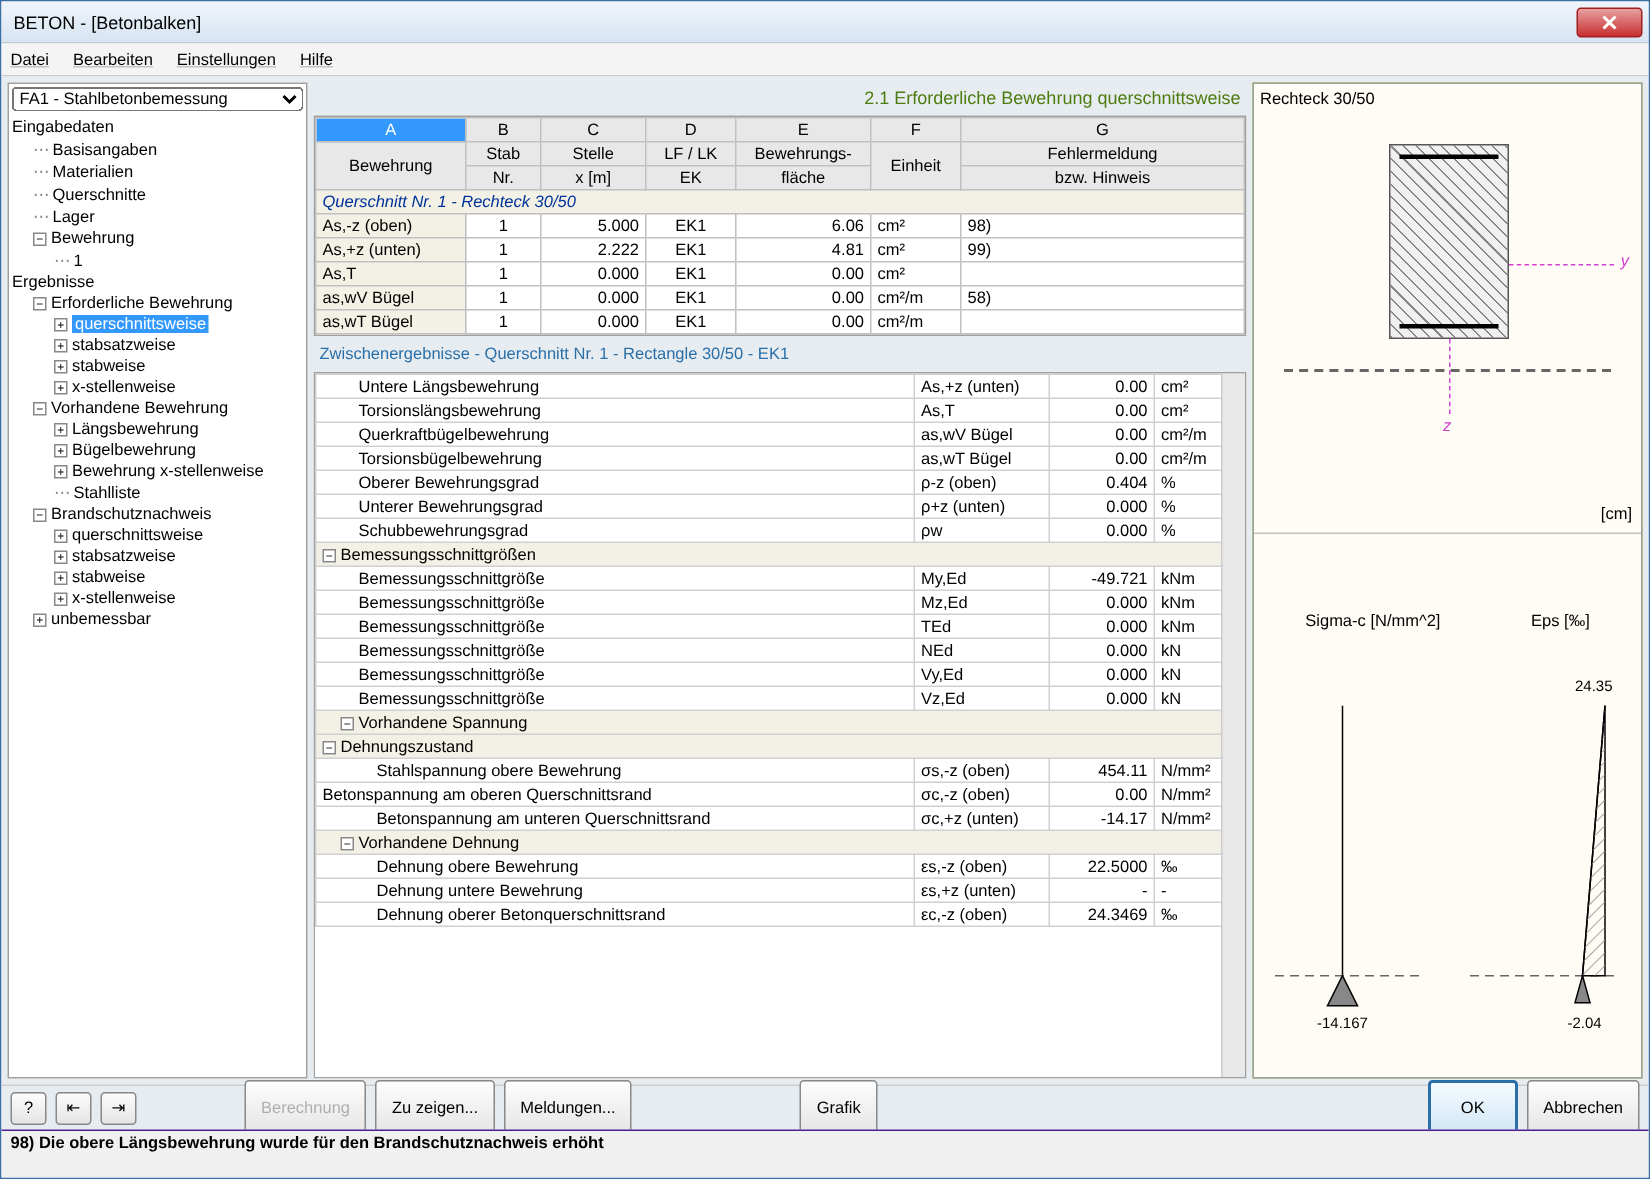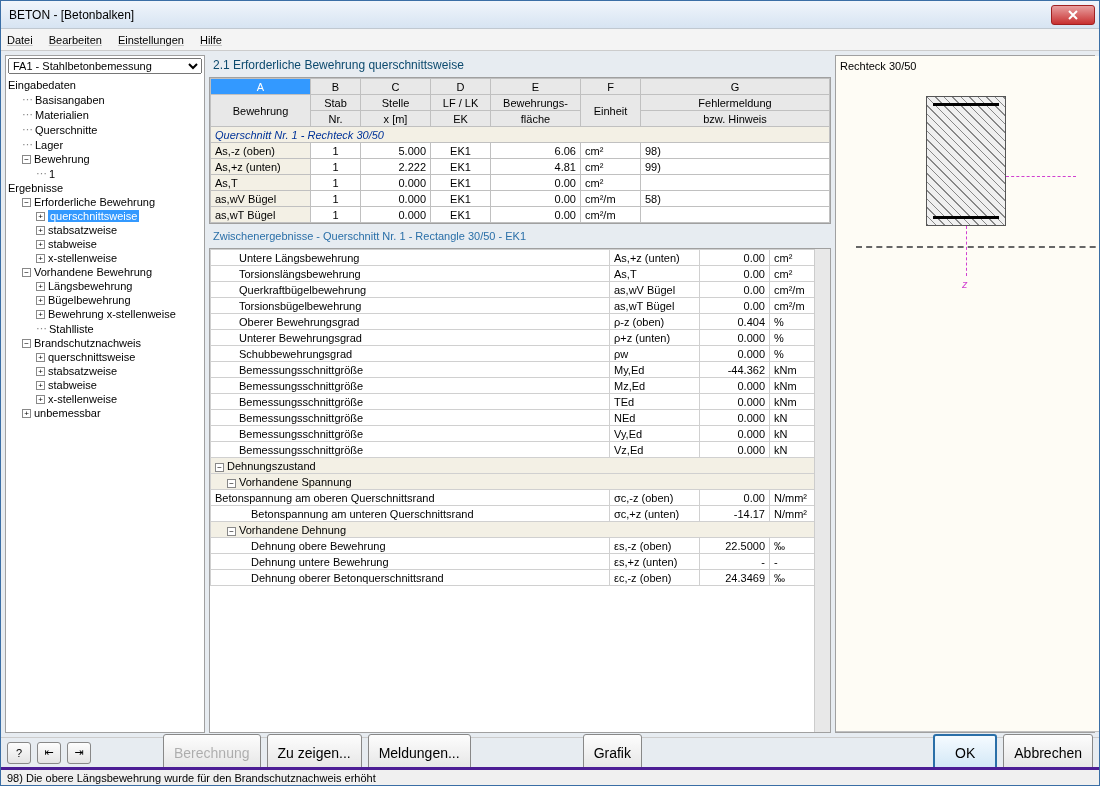--- a/index.html
+++ b/index.html
@@ -14,61 +14,61 @@
 .sidebar { width: 200px; background: #fff; border: 1px solid #a0a0a0; display: flex; flex-direction: column; font-size: 11px; }
 .sidebar select { margin: 2px; font-size: 11px; }
 .treeview { flex: 1; overflow: auto; padding: 2px; }
 .treeview .node { padding: 1px 0; white-space: nowrap; display: flex; align-items: center; }
 .treeview .indent1 { padding-left: 14px; }
 .treeview .indent2 { padding-left: 28px; }
 .dots { color: #888; margin-right: 2px; }
 .boxicon { display: inline-block; width: 9px; height: 9px; border: 1px solid #888; font-size: 8px; line-height: 7px; text-align: center; margin-right: 3px; background: #fff; }
 .selected { background: #3399ff; color: #fff; padding: 0 2px; }
 .main { flex: 1; display: flex; flex-direction: column; gap: 2px; overflow: hidden; }
-.section-title { font-size: 12px; color: #0c4a6e; padding: 3px 4px; background: #e7ecf1; }
+.section-title { font-size: 12px; color: #4d7c0f; padding: 3px 4px; background: #e7ecf1; text-align: right; }
 .tablewrap { background: #fff; border: 1px solid #a0a0a0; }
 table { border-collapse: collapse; width: 100%; font-size: 11px; }
 th, td { border: 1px solid #c0c0c0; padding: 1px 4px; height: 16px; }
 th { background: #e8e8e8; font-weight: normal; text-align: center; }
 th.colA { background: #3399ff; color: #fff; }
 .rowhdr { background: #f3f0e5; color: #003399; font-style: italic; }
 .t1 td { text-align: center; }
 .t1 td:first-child { text-align: left; background: #f3f0e5; }
 .t1 td:last-child { text-align: left; }
 .sub-title { font-size: 11px; color: #2a6fa8; padding: 4px; }
 .t2wrap { background: #fff; border: 1px solid #a0a0a0; flex: 1; overflow: auto; position: relative; }
 .t2 { width: 100%; border-collapse: collapse; font-size: 11px; }
 .t2 td { border: 1px solid #d0d0d0; padding: 1px 4px; height: 16px; }
 .t2 .grp { background: #f3f0e5; }
 .t2 .num { text-align: right; }
 .t2 .sym { width: 90px; }
 .t2 .val { width: 70px; }
 .t2 .unit { width: 60px; }
 .collapse-btn { display: inline-block; width: 9px; height: 9px; border: 1px solid #888; font-size: 8px; line-height: 7px; text-align: center; margin-right: 3px; background: #fff; }
 .scrollbar-v { position: absolute; right: 0; top: 0; bottom: 0; width: 16px; background: #e8e8e8; border-left: 1px solid #ccc; }
-.rightpanel { width: 260px; background: #84cc16; border: 1px solid #a0a0a0; display: flex; flex-direction: row; }
+.rightpanel { width: 260px; background: #84cc16; border: 1px solid #a0a0a0; display: flex; flex-direction: column; }
 .cross-section { flex: 0 0 300px; border-bottom: 1px solid #c0c0c0; padding: 4px; position: relative; background: #fefcf5; }
 .cs-rect { position: absolute; left: 90px; top: 40px; width: 80px; height: 130px; background: repeating-linear-gradient(45deg, #888, #888 1px, #f0f0f0 1px, #f0f0f0 6px); border: 1px solid #555; }
 .cs-rect::before, .cs-rect::after { content: ""; position: absolute; left: 6px; right: 6px; height: 3px; background: #000; }
 .cs-rect::before { top: 6px; }
 .cs-rect::after { bottom: 6px; }
 .axis-y { position: absolute; left: 170px; top: 120px; width: 70px; border-top: 1px dashed #d040d0; }
 .axis-z { position: absolute; left: 130px; top: 170px; height: 50px; border-left: 1px dashed #d040d0; }
 .axis-label-y { position: absolute; right: 8px; top: 112px; color: #d040d0; font-style: italic; }
 .axis-label-z { position: absolute; left: 126px; top: 222px; color: #d040d0; font-style: italic; }
 .cm-label { position: absolute; right: 6px; bottom: 6px; }
 .dashline-h { position: absolute; left: 20px; right: 20px; top: 190px; height: 0; border-top: 2px dashed #666; }
 .diagrams { flex: 1; padding: 4px; position: relative; background: #fefcf5; }
 .diag-labels { display: flex; justify-content: space-around; font-size: 11px; margin-top: 48px; }
 .diag-svg { width: 100%; height: 85%; }
 .bottombar { height: 30px; display: flex; align-items: center; padding: 0 6px; gap: 6px; border-top: 1px solid #ccc; background: #e7ecf1; }
-.btn { height: 38px; padding: 0 10px; background: linear-gradient(#fdfdfd,#e4e4e4); border: 1px solid #888; border-radius: 3px; font-size: 14px; }
+.btn { height: 38px; padding: 0 10px; background: linear-gradient(#fdfdfd,#e4e4e4); border: 1px solid #888; border-radius: 3px; font-size: 11px; }
 .btn-primary { border: 2px solid #2a6fa8; background: linear-gradient(#f5fbff,#d0e6f6); padding: 0 20px; }
 .iconbtn { width: 24px; height: 22px; background: linear-gradient(#fdfdfd,#e4e4e4); border: 1px solid #888; border-radius: 3px; display: inline-flex; align-items: center; justify-content: center; font-size: 11px; }
-.statusbar { height: 18px; border-top: 3px solid #4c1d95; padding: 2px 6px; font-size: 11px; background: #f0f0f0; }
+.statusbar { height: 32px; border-top: 1px solid #4c1d95; padding: 2px 6px; font-size: 11px; background: #f0f0f0; font-weight: bold; }
 .spacer { flex: 1; }
 </style>
 </head>
 <body>
 
 <div class="window">
   <div class="titlebar">
     <span class="title">BETON - [Betonbalken]</span>
     <div class="close-btn">
       <svg width="10" height="10">
@@ -313,24 +313,27 @@
                 <td class="sym">ρ+z (unten)</td>
                 <td class="val num">0.000</td>
                 <td class="unit">%</td>
               </tr>
           <tr>
                 <td style="padding-left:28px">Schubbewehrungsgrad</td>
                 <td class="sym">ρw</td>
                 <td class="val num">0.000</td>
                 <td class="unit">%</td>
               </tr>
+          <tr class="grp">
+                <td colspan="4"><span class="collapse-btn">−</span><span>Bemessungsschnittgrößen</span></td>
+              </tr>
           <tr>
                 <td style="padding-left:28px">Bemessungsschnittgröße</td>
                 <td class="sym">My,Ed</td>
-                <td class="val num">-44.362</td>
+                <td class="val num">-49.721</td>
                 <td class="unit">kNm</td>
               </tr>
           <tr>
                 <td style="padding-left:28px">Bemessungsschnittgröße</td>
                 <td class="sym">Mz,Ed</td>
                 <td class="val num">0.000</td>
                 <td class="unit">kNm</td>
               </tr>
           <tr>
                 <td style="padding-left:28px">Bemessungsschnittgröße</td>
@@ -348,26 +351,32 @@
                 <td style="padding-left:28px">Bemessungsschnittgröße</td>
                 <td class="sym">Vy,Ed</td>
                 <td class="val num">0.000</td>
                 <td class="unit">kN</td>
               </tr>
           <tr>
                 <td style="padding-left:28px">Bemessungsschnittgröße</td>
                 <td class="sym">Vz,Ed</td>
                 <td class="val num">0.000</td>
                 <td class="unit">kN</td>
+              </tr>
+          <tr class="grp">
+                <td colspan="4" style="padding-left:16px"><span class="collapse-btn">−</span><span>Vorhandene Spannung</span></td>
               </tr>
           <tr class="grp">
                 <td colspan="4"><span class="collapse-btn">−</span><span>Dehnungszustand</span></td>
               </tr>
-          <tr class="grp">
-                <td colspan="4" style="padding-left:16px"><span class="collapse-btn">−</span><span>Vorhandene Spannung</span></td>
+          <tr>
+                <td style="padding-left:40px">Stahlspannung obere Bewehrung</td>
+                <td class="sym">σs,-z (oben)</td>
+                <td class="val num">454.11</td>
+                <td class="unit">N/mm²</td>
               </tr>
           <tr>
                 <td style="">Betonspannung am oberen Querschnittsrand</td>
                 <td class="sym">σc,-z (oben)</td>
                 <td class="val num">0.00</td>
                 <td class="unit">N/mm²</td>
               </tr>
           <tr>
                 <td style="padding-left:40px">Betonspannung am unteren Querschnittsrand</td>
                 <td class="sym">σc,+z (unten)</td>

